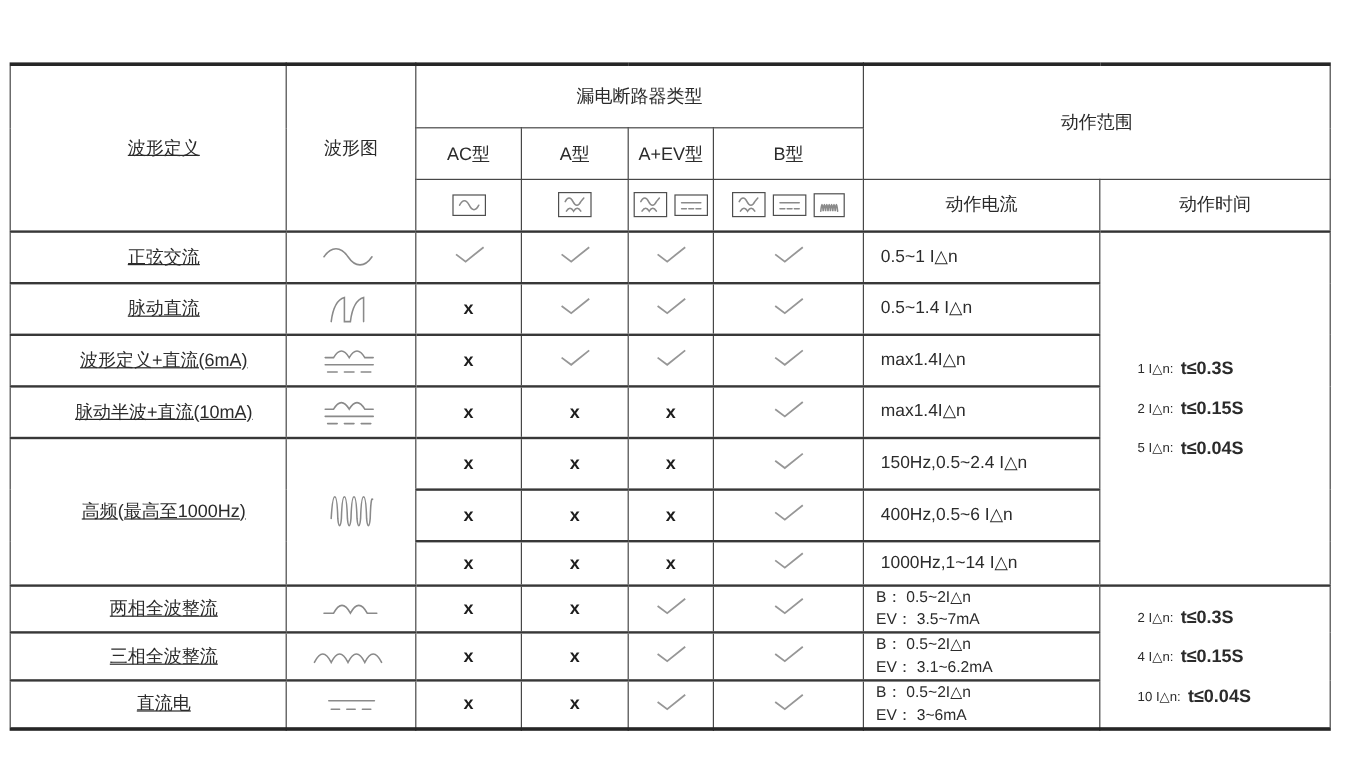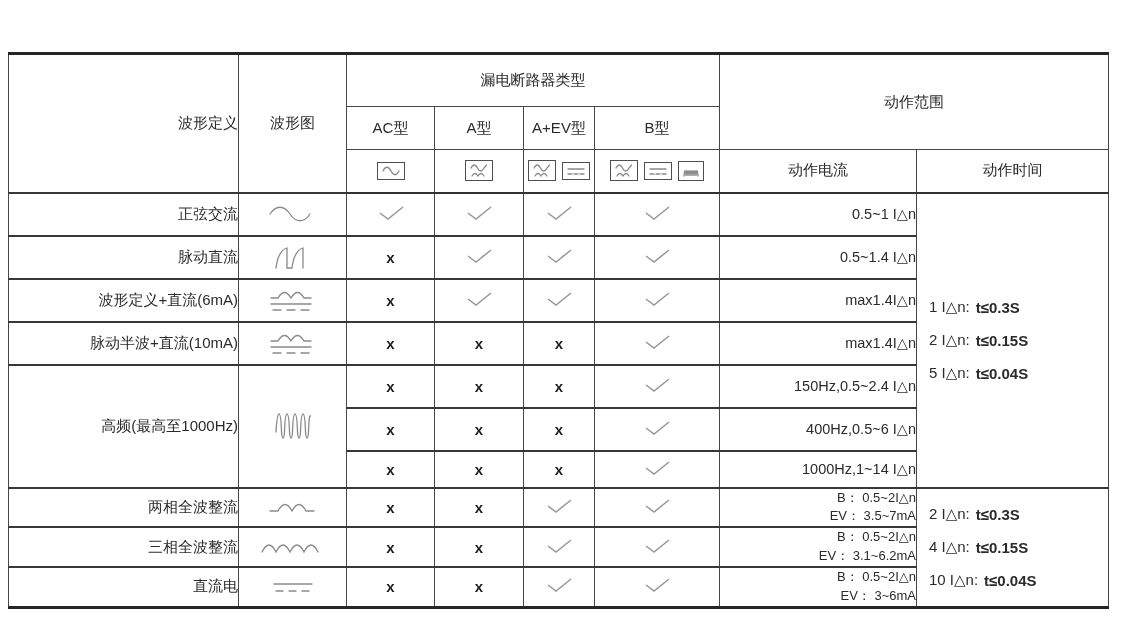--- a/index.html
+++ b/index.html
@@ -23,28 +23,28 @@
   }
   thead tr.h1{height:53px;}
   thead tr.h2{height:43px;}
   thead tr.h3{height:43px;font-family:Liberation Serif, serif;}
   thead tr.h3 th{border-bottom:2px solid #333;}
   tbody tr{height:43px;}
   tbody tr.tall{height:28px;}
   tbody tr.short{height:37px;}
   tbody td{border-top:2px solid #383838;border-bottom:2px solid #383838;}
   tbody tr.sub td{border-top:1px solid #555;}
-  .label-cell{text-align:right;padding-left:26px;}
+  .label-cell{text-align:center;padding-left:26px;text-decoration:underline;}
   .wave-cell svg{display:block;margin:0 auto;}
   .mark-x{font-weight:700;font-size:15px;color:#1d1d1d;}
-  .current-cell{text-align:right;padding-left:14px;font-size:14.5px;white-space:nowrap;}
+  .current-cell{text-align:left;padding-left:14px;font-size:14.5px;white-space:nowrap;}
   .current-cell.multi{font-size:13px;padding-left:10px;line-height:1.45;}
   .time-cell{text-align:left;padding-left:12px;}
   .time-line{height:33px;display:flex;align-items:center;white-space:nowrap;}
-  .time-prefix{font-size:15px;margin-right:6px;}
+  .time-prefix{font-size:11px;margin-right:6px;margin-left:19px;}
   .time-value{font-size:15px;font-weight:600;}
   .tbox{
     display:inline-block;border:1px solid #4f4f4f;
     padding:2px 3px;margin:0 3px;line-height:0;vertical-align:middle;background:#fff;
   }
   .tbox svg{display:block;}
 </style>
 </head>
 <body>
 

